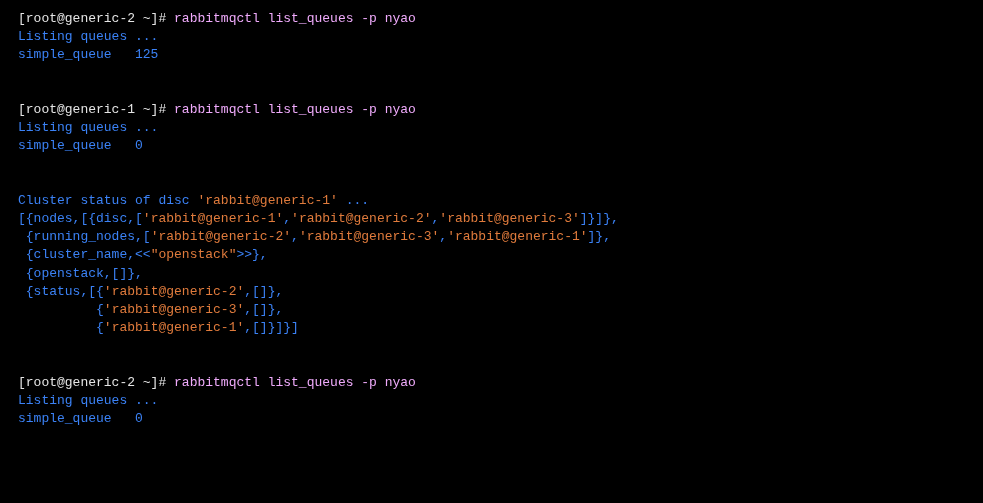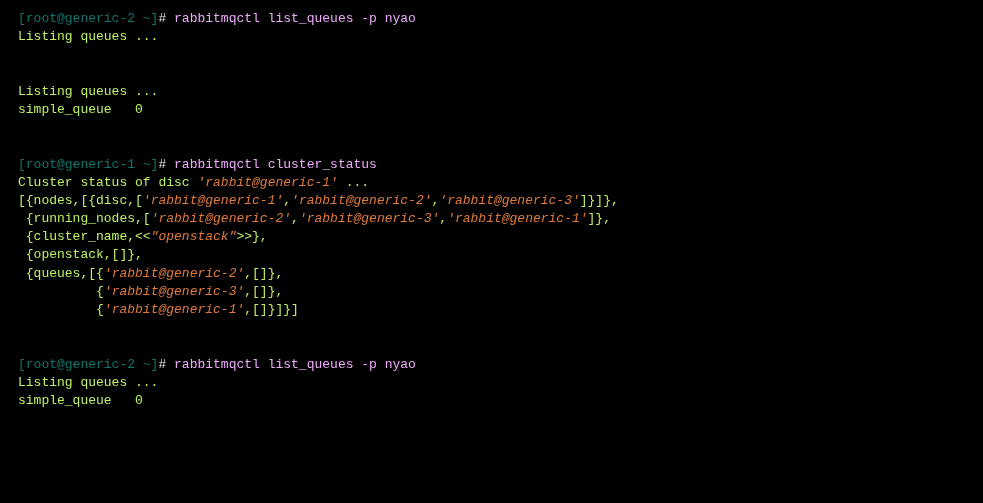--- a/index.html
+++ b/index.html
@@ -16,55 +16,55 @@
       width: 983px;
       height: 503px;
       color: #d4d4d4;
       overflow: hidden;
     }
     .line {
       white-space: pre;
       min-height: 18px;
     }
     .prompt-white {
-      color: #0f766e;
+      color: #e5e5e5;
     }
     .hash {
       color: #e8e8e8;
     }
     .cmd {
       color: #f0abfc;
     }
     .output {
-      color: #bef264;
+      color: #3b82f6;
     }
     .str {
       color: #e07b3c;
-      font-style: italic;
     }
   </style>
 </head>
 <body>
 
 <div id="terminal">
     <div class="line"><span class="prompt-white">[root@generic-2 ~]</span><span class="hash">#</span><span class="cmd"> rabbitmqctl list_queues -p nyao</span></div>
     <div class="line"><span class="output">Listing queues ...</span></div>
+    <div class="line"><span class="output">simple_queue   125</span></div>
     <div class="line">&nbsp;</div>
     <div class="line">&nbsp;</div>
+    <div class="line"><span class="prompt-white">[root@generic-1 ~]</span><span class="hash">#</span><span class="cmd"> rabbitmqctl list_queues -p nyao</span></div>
     <div class="line"><span class="output">Listing queues ...</span></div>
     <div class="line"><span class="output">simple_queue   0</span></div>
     <div class="line">&nbsp;</div>
     <div class="line">&nbsp;</div>
-    <div class="line"><span class="prompt-white">[root@generic-1 ~]</span><span class="hash">#</span><span class="cmd"> rabbitmqctl cluster_status</span></div>
     <div class="line"><span class="output">Cluster status of disc </span><span class="str">'rabbit@generic-1'</span><span class="output"> ...</span></div>
     <div class="line"><span class="output">[{nodes,[{disc,[</span><span class="str">'rabbit@generic-1'</span><span class="output">,</span><span class="str">'rabbit@generic-2'</span><span class="output">,</span><span class="str">'rabbit@generic-3'</span><span class="output">]}]},</span></div>
     <div class="line"><span class="output"> {running_nodes,[</span><span class="str">'rabbit@generic-2'</span><span class="output">,</span><span class="str">'rabbit@generic-3'</span><span class="output">,</span><span class="str">'rabbit@generic-1'</span><span class="output">]},</span></div>
     <div class="line"><span class="output"> {cluster_name,&lt;&lt;</span><span class="str">"openstack"</span><span class="output">&gt;&gt;},</span></div>
     <div class="line"><span class="output"> {openstack,[]},</span></div>
-    <div class="line"><span class="output"> {queues,[{</span><span class="str">'rabbit@generic-2'</span><span class="output">,[]},</span></div>
+    <div class="line"><span class="output"> {status,[{</span><span class="str">'rabbit@generic-2'</span><span class="output">,[]},</span></div>
     <div class="line"><span class="output">          {</span><span class="str">'rabbit@generic-3'</span><span class="output">,[]},</span></div>
     <div class="line"><span class="output">          {</span><span class="str">'rabbit@generic-1'</span><span class="output">,[]}]}]</span></div>
     <div class="line">&nbsp;</div>
     <div class="line">&nbsp;</div>
     <div class="line"><span class="prompt-white">[root@generic-2 ~]</span><span class="hash">#</span><span class="cmd"> rabbitmqctl list_queues -p nyao</span></div>
     <div class="line"><span class="output">Listing queues ...</span></div>
     <div class="line"><span class="output">simple_queue   0</span></div>
     <div class="line">&nbsp;</div>
     <div class="line">&nbsp;</div>
   </div>

